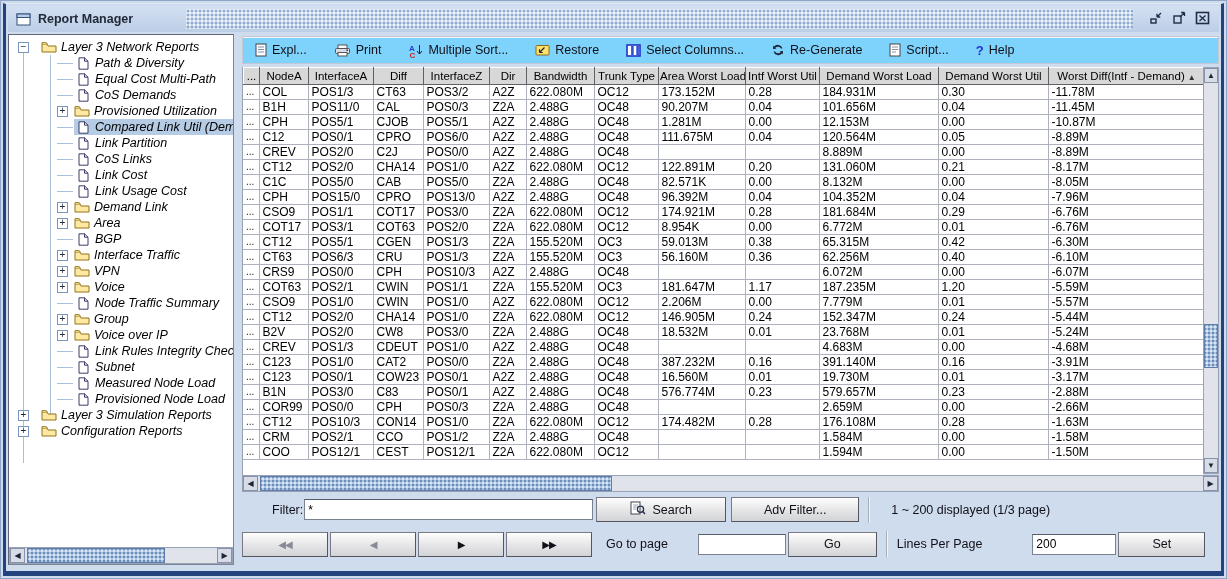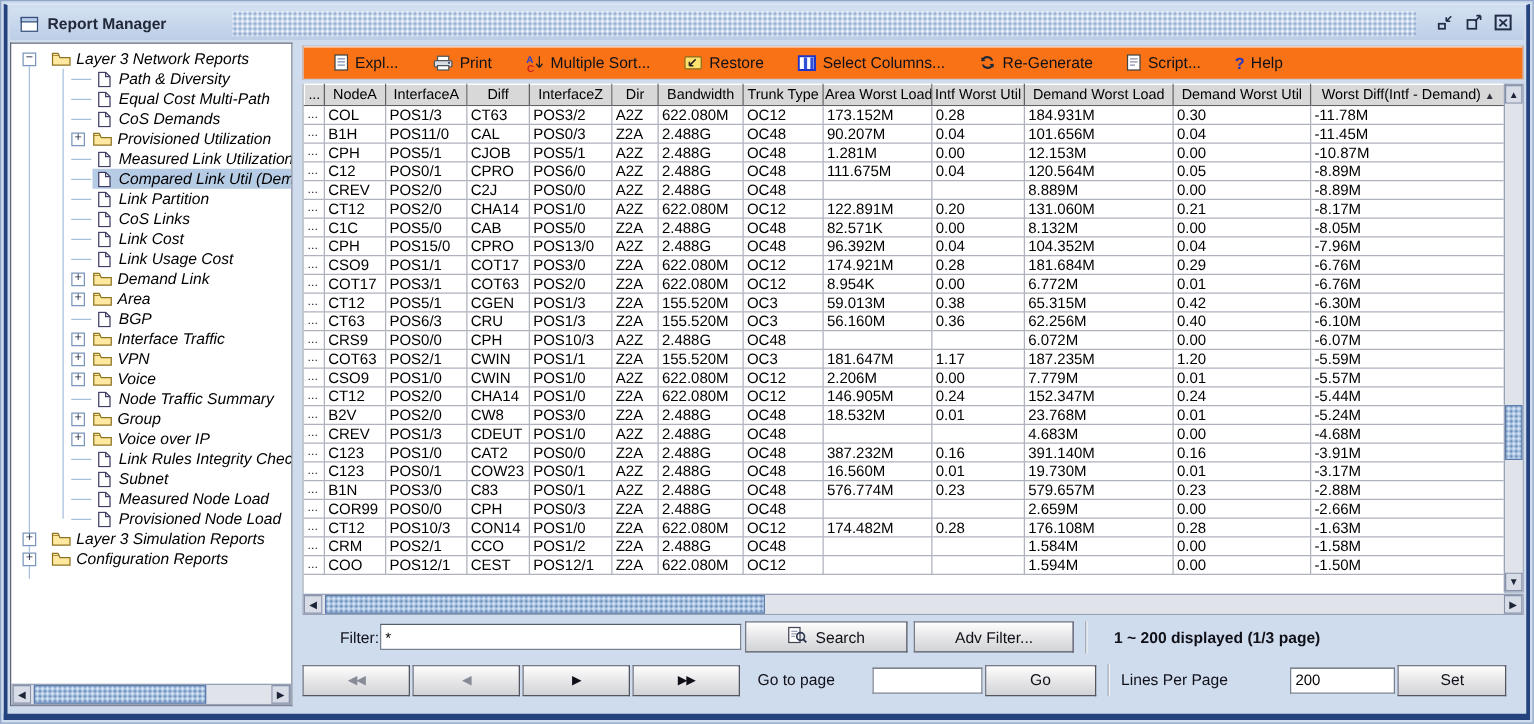--- a/index.html
+++ b/index.html
@@ -37,21 +37,21 @@
   .ticon{width:16px;display:flex;justify-content:center;flex:none;}
   .tlabel{font-size:12.5px;color:#000000;font-style:italic;}
   
   .hscroll{height:17px;display:flex;background:#e0e3ea;border:1px solid #98a2b6;flex:none;}
   .sbtn{width:15px;height:100%;background:#d7dce6;border:1px solid #8893ab;display:flex;align-items:center;justify-content:center;font-size:8px;color:#1c2438;flex:none;}
   .strack{flex:1;position:relative;background:#e0e3ea;}
   .sthumb{position:absolute;top:0;bottom:0;border:1px solid #5f7dab;}
   .pattern{background-color:#aac4e2;background-image:radial-gradient(#d7e5f5 1px,transparent 1.1px),radial-gradient(#6d8cb8 1px,transparent 1.1px);background-size:4px 4px;background-position:0 0,2px 2px;}
   
   .main-panel{width:977px;margin-left:8px;display:flex;flex-direction:column;}
-  .toolbar{height:28px;margin:2px 0 3px;display:flex;align-items:center;gap:27px;padding-left:24px;border:1px solid #c3c8d2;box-shadow:inset 0 1px 0 #f3f5f9;background:#f97316;}
+  .toolbar{height:28px;margin:2px 0 3px;display:flex;align-items:center;gap:27px;padding-left:12px;border:1px solid #c3c8d2;box-shadow:inset 0 1px 0 #f3f5f9;background:#7dd3fc;}
   .tbtn{display:flex;align-items:center;gap:5px;font-size:12.5px;color:#101018;cursor:default;white-space:nowrap;}
   .help-glyph{color:#2233cc;font-weight:bold;font-size:13px;}
   
   .table-area{display:flex;flex:none;}
   .grid{width:961px;background:#fff;border-left:1px solid #9aa0ac;}
   table{border-collapse:collapse;table-layout:fixed;width:961px;}
   th{background:#d8d8d8;border-top:1px solid #fdfdfd;border-left:1px solid #fdfdfd;border-right:1px solid #606066;border-bottom:1px solid #606066;font-size:11.5px;font-weight:normal;color:#000;height:17px;padding:0 1px;white-space:nowrap;overflow:hidden;}
   .sort-arrow{font-size:8px;margin-left:3px;color:#30303a;}
   .body-clip{height:390px;overflow:hidden;background:#fff;}
   td{border-right:1px solid #aeb2bd;border-bottom:1px solid #aeb2bd;font-size:12px;color:#000;height:14.8px;line-height:14px;padding:0 3px;white-space:nowrap;overflow:hidden;}
@@ -62,21 +62,21 @@
   .vthumb{position:absolute;left:0;right:0;top:241px;height:44px;border:1px solid #5f7dab;}
   .main-hscroll{width:977px;}
   
   .filter-row{height:35px;display:flex;align-items:center;padding-left:30px;font-size:12.5px;color:#101018;}
   .tin{height:21px;border:1px solid #7a8292;border-top-color:#555c6b;background:#fff;font-family:"Liberation Sans",sans-serif;font-size:12px;padding:1px 3px;}
   .btn{height:25px;background:linear-gradient(#fefefe,#e7e7e9 50%,#d2d3d6);border:1px solid #7a7a85;border-bottom-color:#55555e;border-right-color:#55555e;font-family:"Liberation Sans",sans-serif;font-size:12.5px;color:#101018;display:flex;align-items:center;justify-content:center;gap:6px;}
   .vsep{width:2px;height:26px;border-left:1px solid #a9adb6;border-right:1px solid #f4f5f8;margin:0 9px;}
   .pag-row{height:34px;display:flex;align-items:center;font-size:12.5px;color:#101018;}
   .navbtn{width:86px;margin-right:2px;letter-spacing:-1px;font-size:10px;}
   .navbtn.disabled{color:#868b95;}
-  .status-text{margin-left:12px;font-weight:bold;}
+  .status-text{margin-left:12px;}
 </style>
 </head>
 <body>
 
 <div class="frame-outer">
  <div class="frame-inner">
   <div class="titlebar">
     <span class="win-icon">
           <svg width="15" height="13">
             <rect x="1" y="1" width="13" height="11" fill="#fff" stroke="#35507c"></rect>
@@ -163,32 +163,20 @@
             <div class="trow d1">
               <span class="expbox">+</span>
               <span class="nodebox">
                 <span class="ticon">
                   <svg width="16" height="12">
                     <path d="M1 3 h5 l1 2 h8 v6 H1 z" fill="#ffe9a0" stroke="#8f741f"></path>
                     <path d="M1 3 v-1.3 h4.3 l.9 1.3" fill="#ffe9a0" stroke="#8f741f"></path>
                   </svg>
                 </span>
                 <span class="tlabel">Provisioned Utilization</span>
-              </span>
-            </div>
-            <div class="trow d1">
-              <span class="stub"></span>
-              <span class="nodebox">
-                <span class="ticon">
-                  <svg width="11" height="13">
-                    <path d="M1 .8 h5.5 L10 4.2 V12.2 H1 z" fill="#fff" stroke="#3d3d66"></path>
-                    <path d="M6.5 .8 V4.2 H10" fill="none" stroke="#3d3d66"></path>
-                  </svg>
-                </span>
-                <span class="tlabel">Measured Link Utilization</span>
               </span>
             </div>
             <div class="trow d1 sel">
               <span class="stub"></span>
               <span class="nodebox">
                 <span class="ticon">
                   <svg width="11" height="13">
                     <path d="M1 .8 h5.5 L10 4.2 V12.2 H1 z" fill="#fff" stroke="#3d3d66"></path>
                     <path d="M6.5 .8 V4.2 H10" fill="none" stroke="#3d3d66"></path>
                   </svg>

